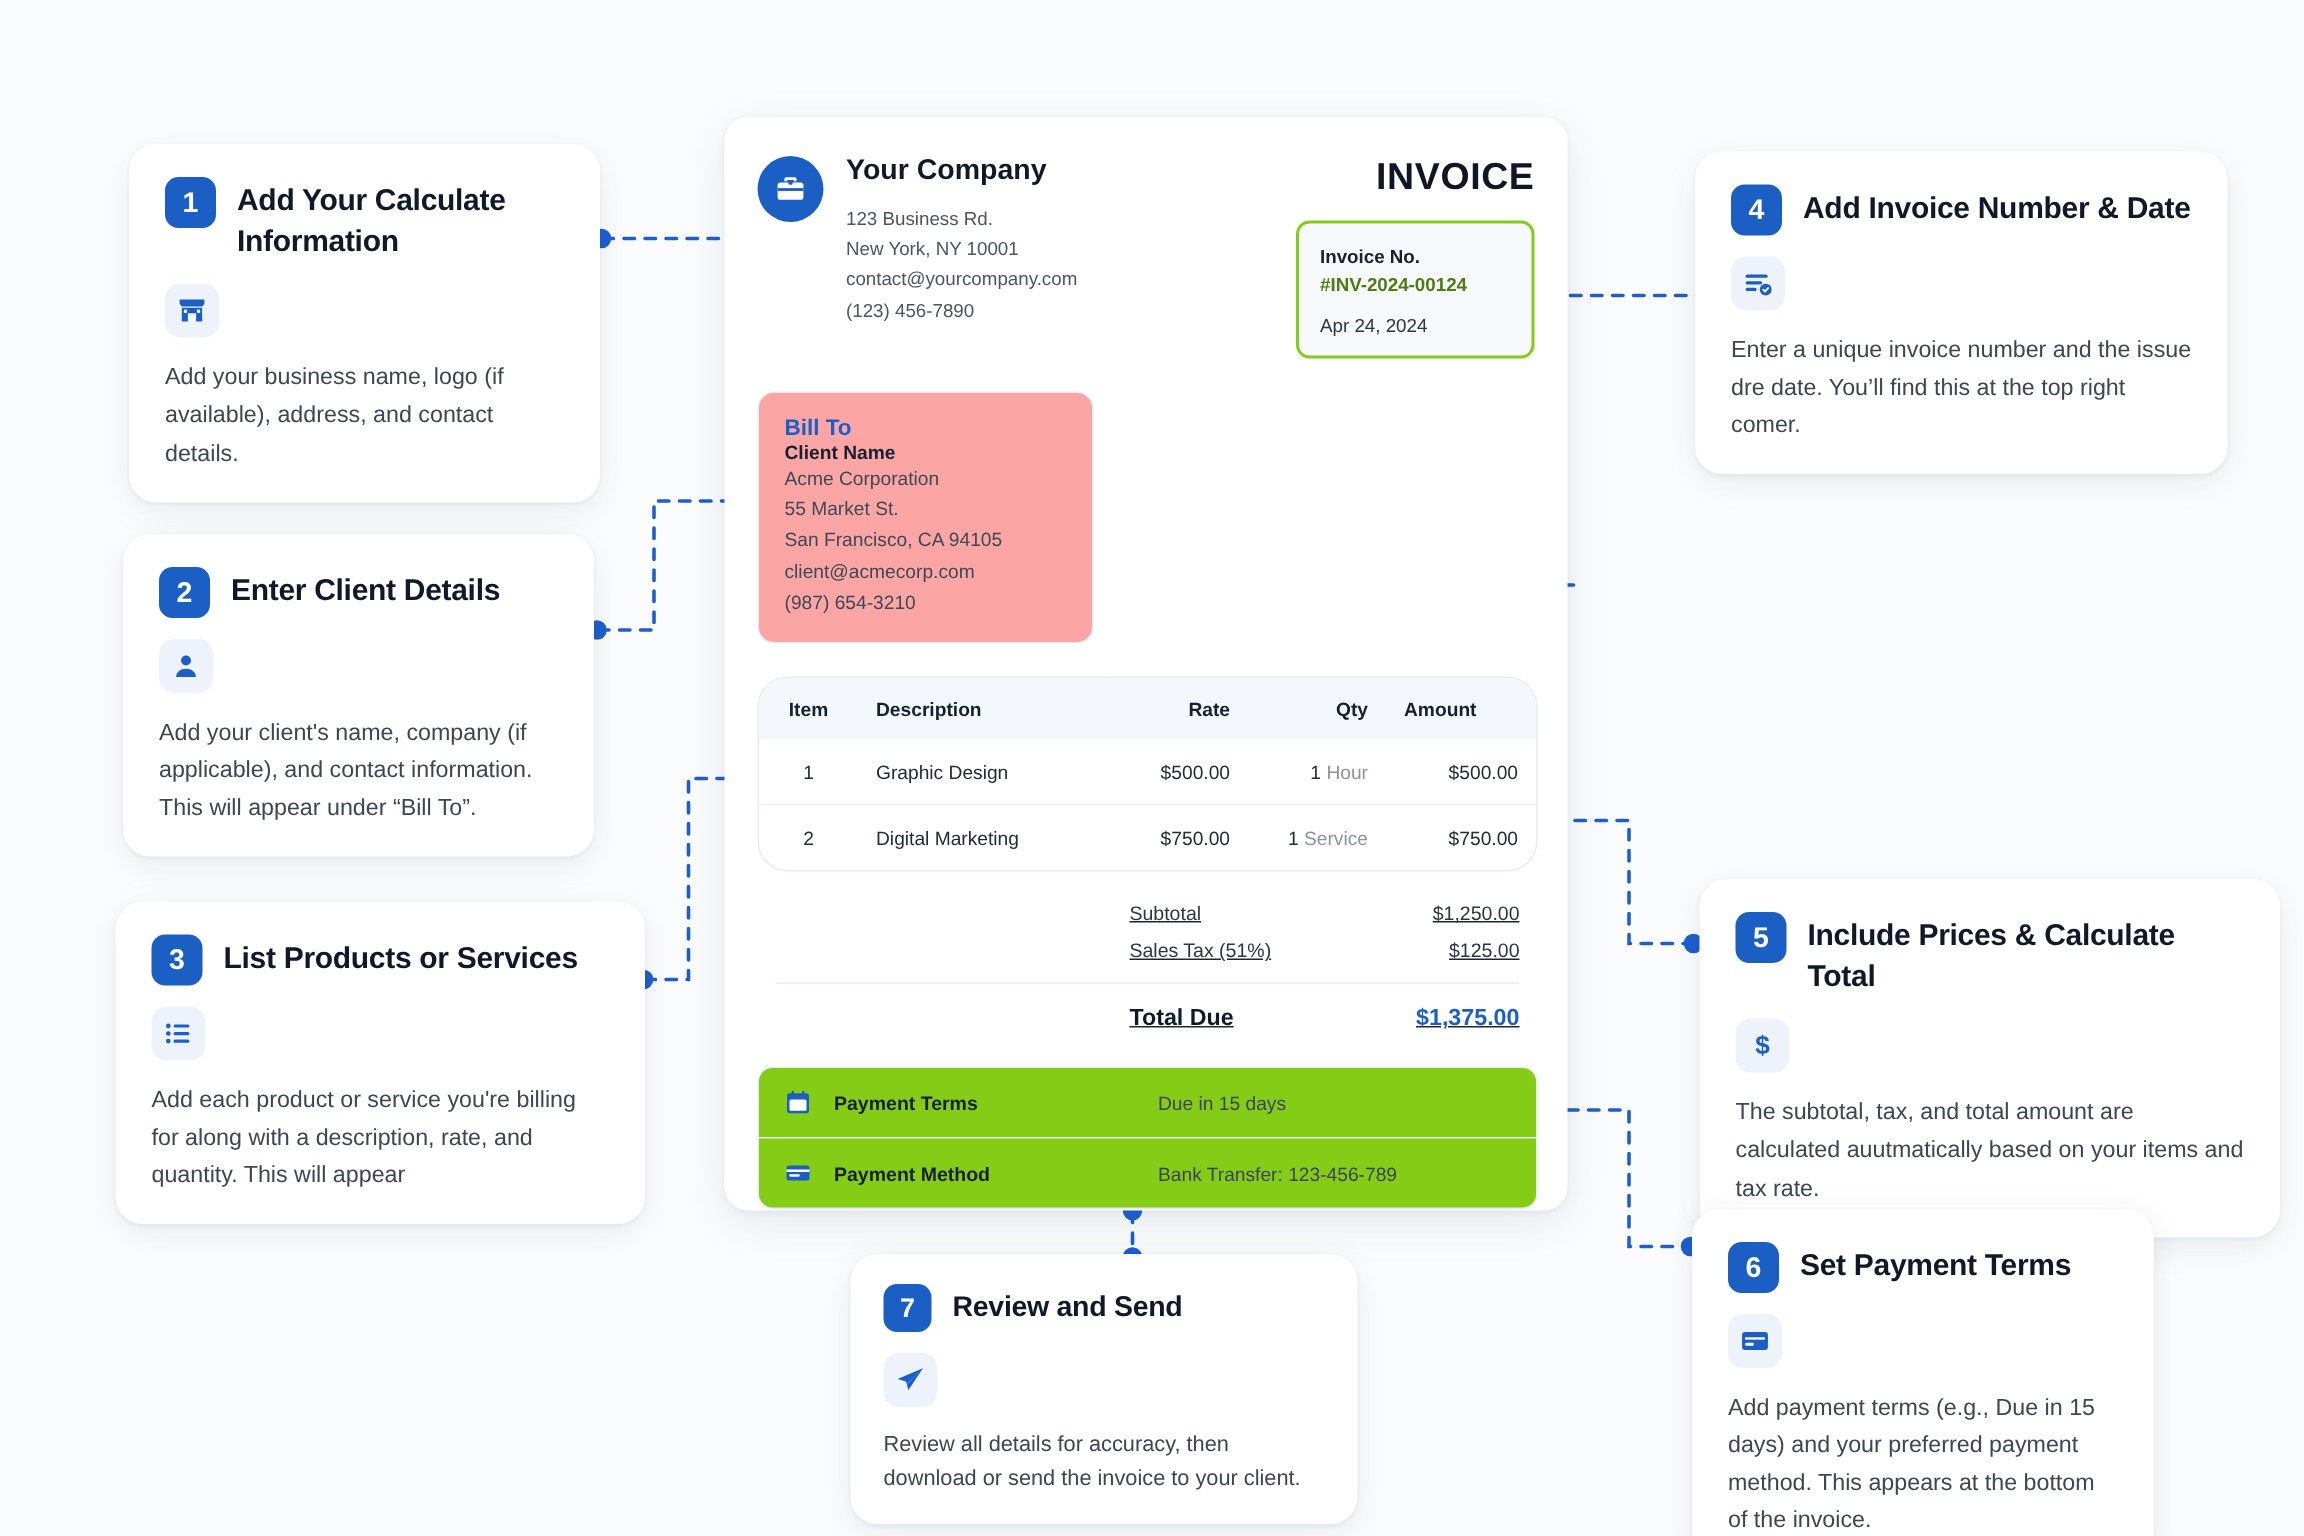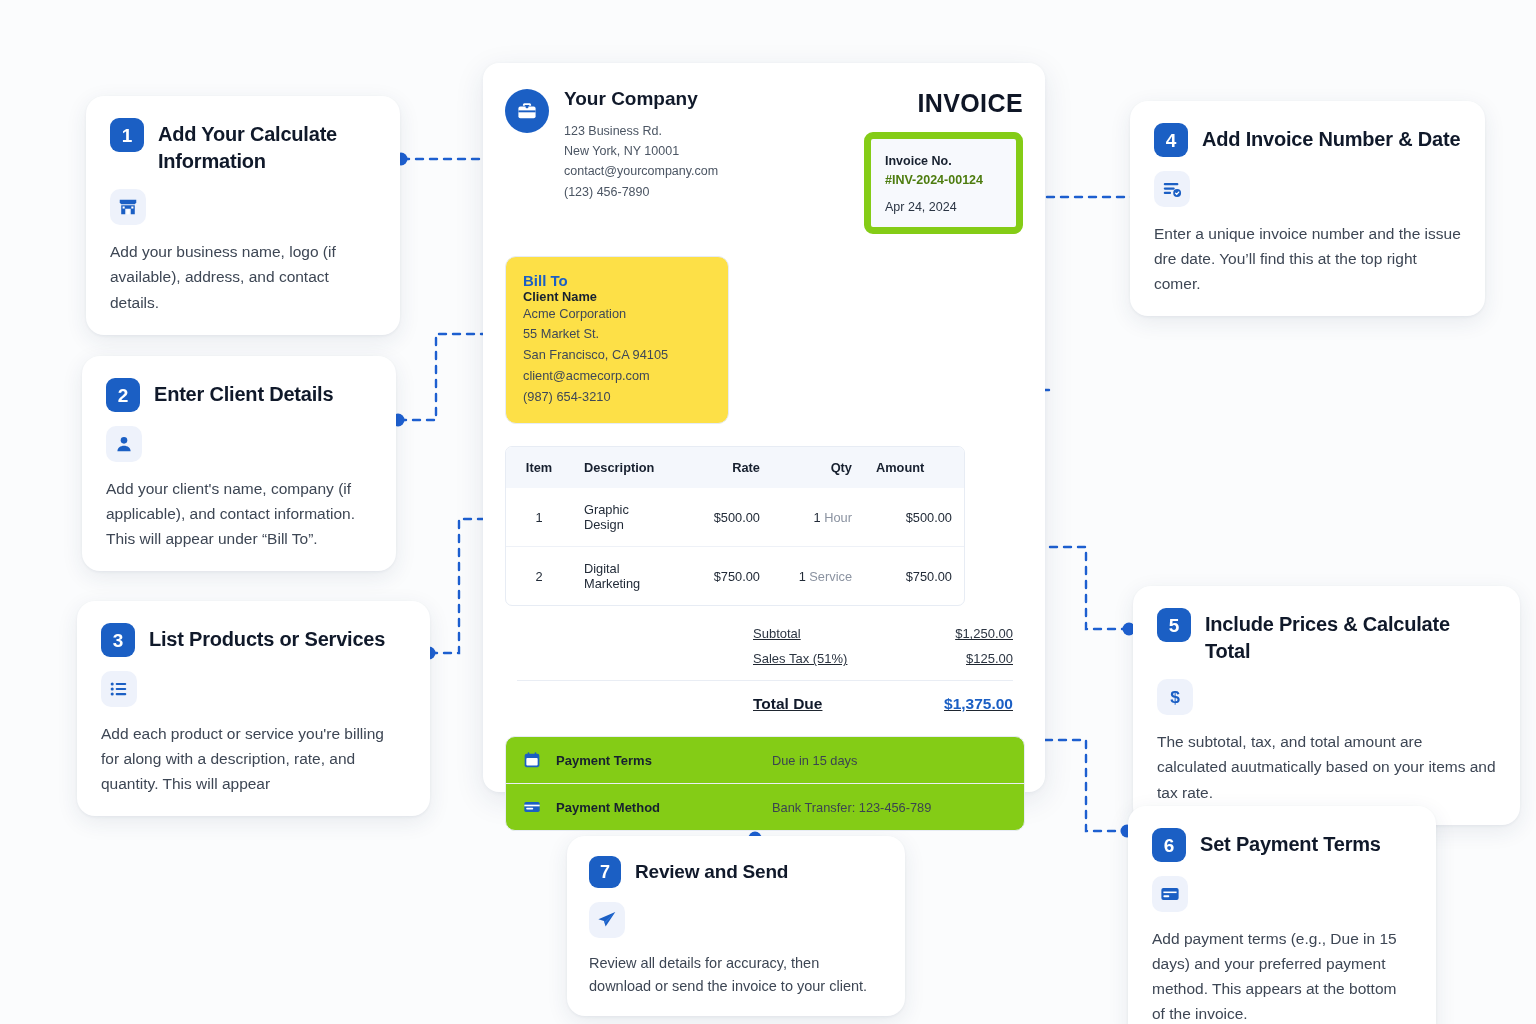--- a/index.html
+++ b/index.html
@@ -56,57 +56,57 @@
   #card5 { left: 1133px; top: 586px; width: 387px; padding: 22px 24px 20px; }
   #card6 { left: 1128px; top: 806px; width: 308px; padding: 22px 24px 20px; }
   #card7 { left: 567px;  top: 836px; width: 338px; padding: 20px 22px 18px; }
   #card7 .step-title { font-size: 19px; }
   #card7 .step-text { font-size: 14.5px; line-height: 1.6; }
   #card7 .step-badge { width: 32px; height: 32px; font-size: 18px; }
 
   
   #invoice {
     position: absolute;
-    left: 483px; top: 63px; width: 562px; height: 729px;
+    left: 483px; top: 78px; width: 562px; height: 729px;
     background: #ffffff;
     border-radius: 16px;
     box-shadow: 0 8px 30px rgba(30,50,90,.10), 0 1px 4px rgba(30,50,90,.05);
     padding: 26px 22px 0;
   }
   .inv-top { display: flex; justify-content: space-between; align-items: flex-start; }
   .co-wrap { display: flex; gap: 15px; }
   .co-logo {
     flex: 0 0 auto; width: 44px; height: 44px; border-radius: 50%;
     background: #1b5fc4; display: flex; align-items: center; justify-content: center;
   }
   .co-name { font-size: 19px; font-weight: bold; color: #10192a; line-height: 1.1; }
   .co-lines { margin-top: 11px; font-size: 12.5px; color: #4b5563; line-height: 1.62; }
   .inv-right { text-align: right; }
   .inv-word { font-size: 25px; font-weight: bold; letter-spacing: .4px; color: #0f1626; }
   .inv-box {
     margin-top: 14px; width: 159px; margin-left: auto;
-    background: #f7f9fd; border: 7px solid #84cc16; border-radius: 9px;
+    background: #f7f9fd; border: 2px solid #84cc16; border-radius: 9px;
     padding: 13px 14px; text-align: left;
   }
   .inv-box .lbl { font-size: 12.5px; font-weight: bold; color: #17202f; line-height: 1.55; }
   .inv-box .num { font-size: 12.5px; font-weight: bold; color: #4d7c0f; line-height: 1.55; }
   .inv-box .date { margin-top: 9px; font-size: 12.5px; color: #2b3544; }
 
   .billto {
     margin-top: 22px; width: 224px;
-    background: #fde047; border: 1px solid #e6ecf5; border-radius: 11px;
+    background: #fca5a5; border: 1px solid #e6ecf5; border-radius: 11px;
     padding: 15px 17px 16px;
   }
   .billto h4 { font-size: 15px; font-weight: bold; color: #1b5fc4; }
   .billto .cn { font-size: 12.8px; font-weight: bold; color: #17202f; }
   .billto .l { font-size: 12.8px; color: #3f4857; line-height: 1.62; }
 
   .items {
-    margin-top: 22px; width: 460px;
-    border: 1px solid #e7ecf4; border-radius: 7px; overflow: hidden;
+    margin-top: 22px; width: 520px;
+    border: 1px solid #e7ecf4; border-radius: 20px; overflow: hidden;
   }
   table.tbl { width: 100%; border-collapse: collapse; }
   table.tbl th {
     background: #f4f7fc; font-size: 12.8px; font-weight: bold; color: #17202f;
     padding: 13px 12px; text-align: left;
   }
   table.tbl td { font-size: 12.8px; color: #222b38; padding: 14px 12px; }
   table.tbl tbody tr + tr td { border-top: 1px solid #eef1f7; }
   .c-item { width: 66px; text-align: center !important; }
   .c-rate { width: 95px; text-align: right !important; }

